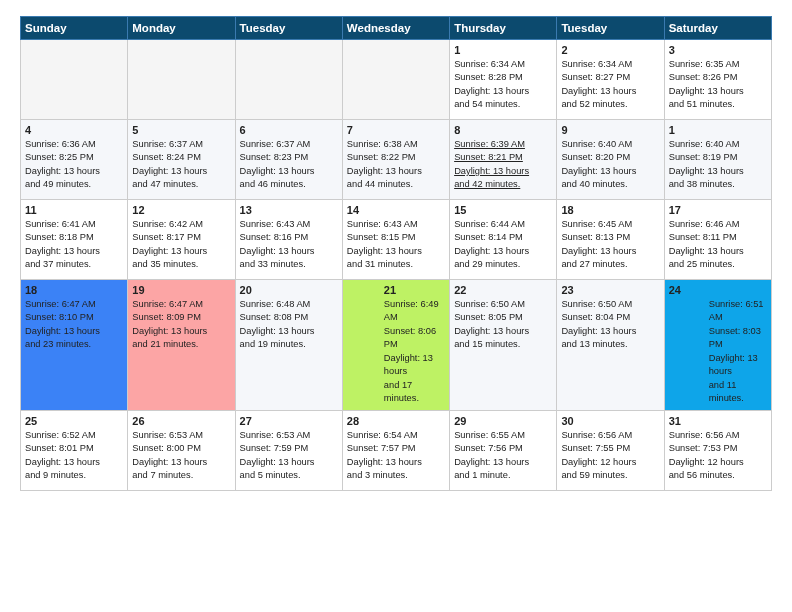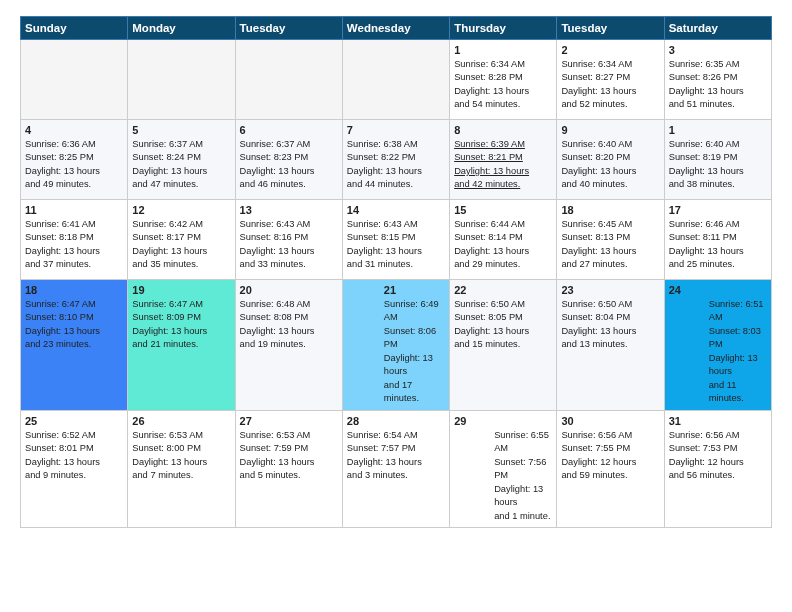--- a/index.html
+++ b/index.html
@@ -230,35 +230,35 @@
           </td>
         </tr>
         <tr>
           <td style="background: #3b82f6;">
             <span class="day-num">18</span>
             <div class="day-info" style="white-space: pre-line;">Sunrise: 6:47 AM
 Sunset: 8:10 PM
 Daylight: 13 hours
 and 23 minutes.</div>
           </td>
-          <td style="background: #5eead4;">
+          <td style="background: #fca5a5;">
             <span class="day-num">19</span>
             <div class="day-info" style="white-space: pre-line;">Sunrise: 6:47 AM
 Sunset: 8:09 PM
 Daylight: 13 hours
 and 21 minutes.</div>
           </td>
           <td style="background: rgb(245, 247, 250);">
             <span class="day-num">20</span>
             <div class="day-info" style="white-space: pre-line;">Sunrise: 6:48 AM
 Sunset: 8:08 PM
 Daylight: 13 hours
 and 19 minutes.</div>
           </td>
-          <td style="background: #7dd3fc; padding-left: 41px;">
+          <td style="background: #bef264; padding-left: 41px;">
             <span class="day-num">21</span>
             <div class="day-info" style="white-space: pre-line;">Sunrise: 6:49 AM
 Sunset: 8:06 PM
 Daylight: 13 hours
 and 17 minutes.</div>
           </td>
           <td style="background: rgb(245, 247, 250);">
             <span class="day-num">22</span>
             <div class="day-info" style="white-space: pre-line;">Sunrise: 6:50 AM
 Sunset: 8:05 PM
@@ -304,21 +304,21 @@
           </td>
           <td>
             <span class="day-num">28</span>
             <div class="day-info" style="white-space: pre-line;">Sunrise: 6:54 AM
 Sunset: 7:57 PM
 Daylight: 13 hours
 and 3 minutes.</div>
           </td>
           <td>
             <span class="day-num">29</span>
-            <div class="day-info" style="white-space: pre-line; margin-left: 40px;">Sunrise: 6:55 AM
+            <div class="day-info" style="white-space: pre-line;">Sunrise: 6:55 AM
 Sunset: 7:56 PM
 Daylight: 13 hours
 and 1 minute.</div>
           </td>
           <td>
             <span class="day-num">30</span>
             <div class="day-info" style="white-space: pre-line;">Sunrise: 6:56 AM
 Sunset: 7:55 PM
 Daylight: 12 hours
 and 59 minutes.</div>

